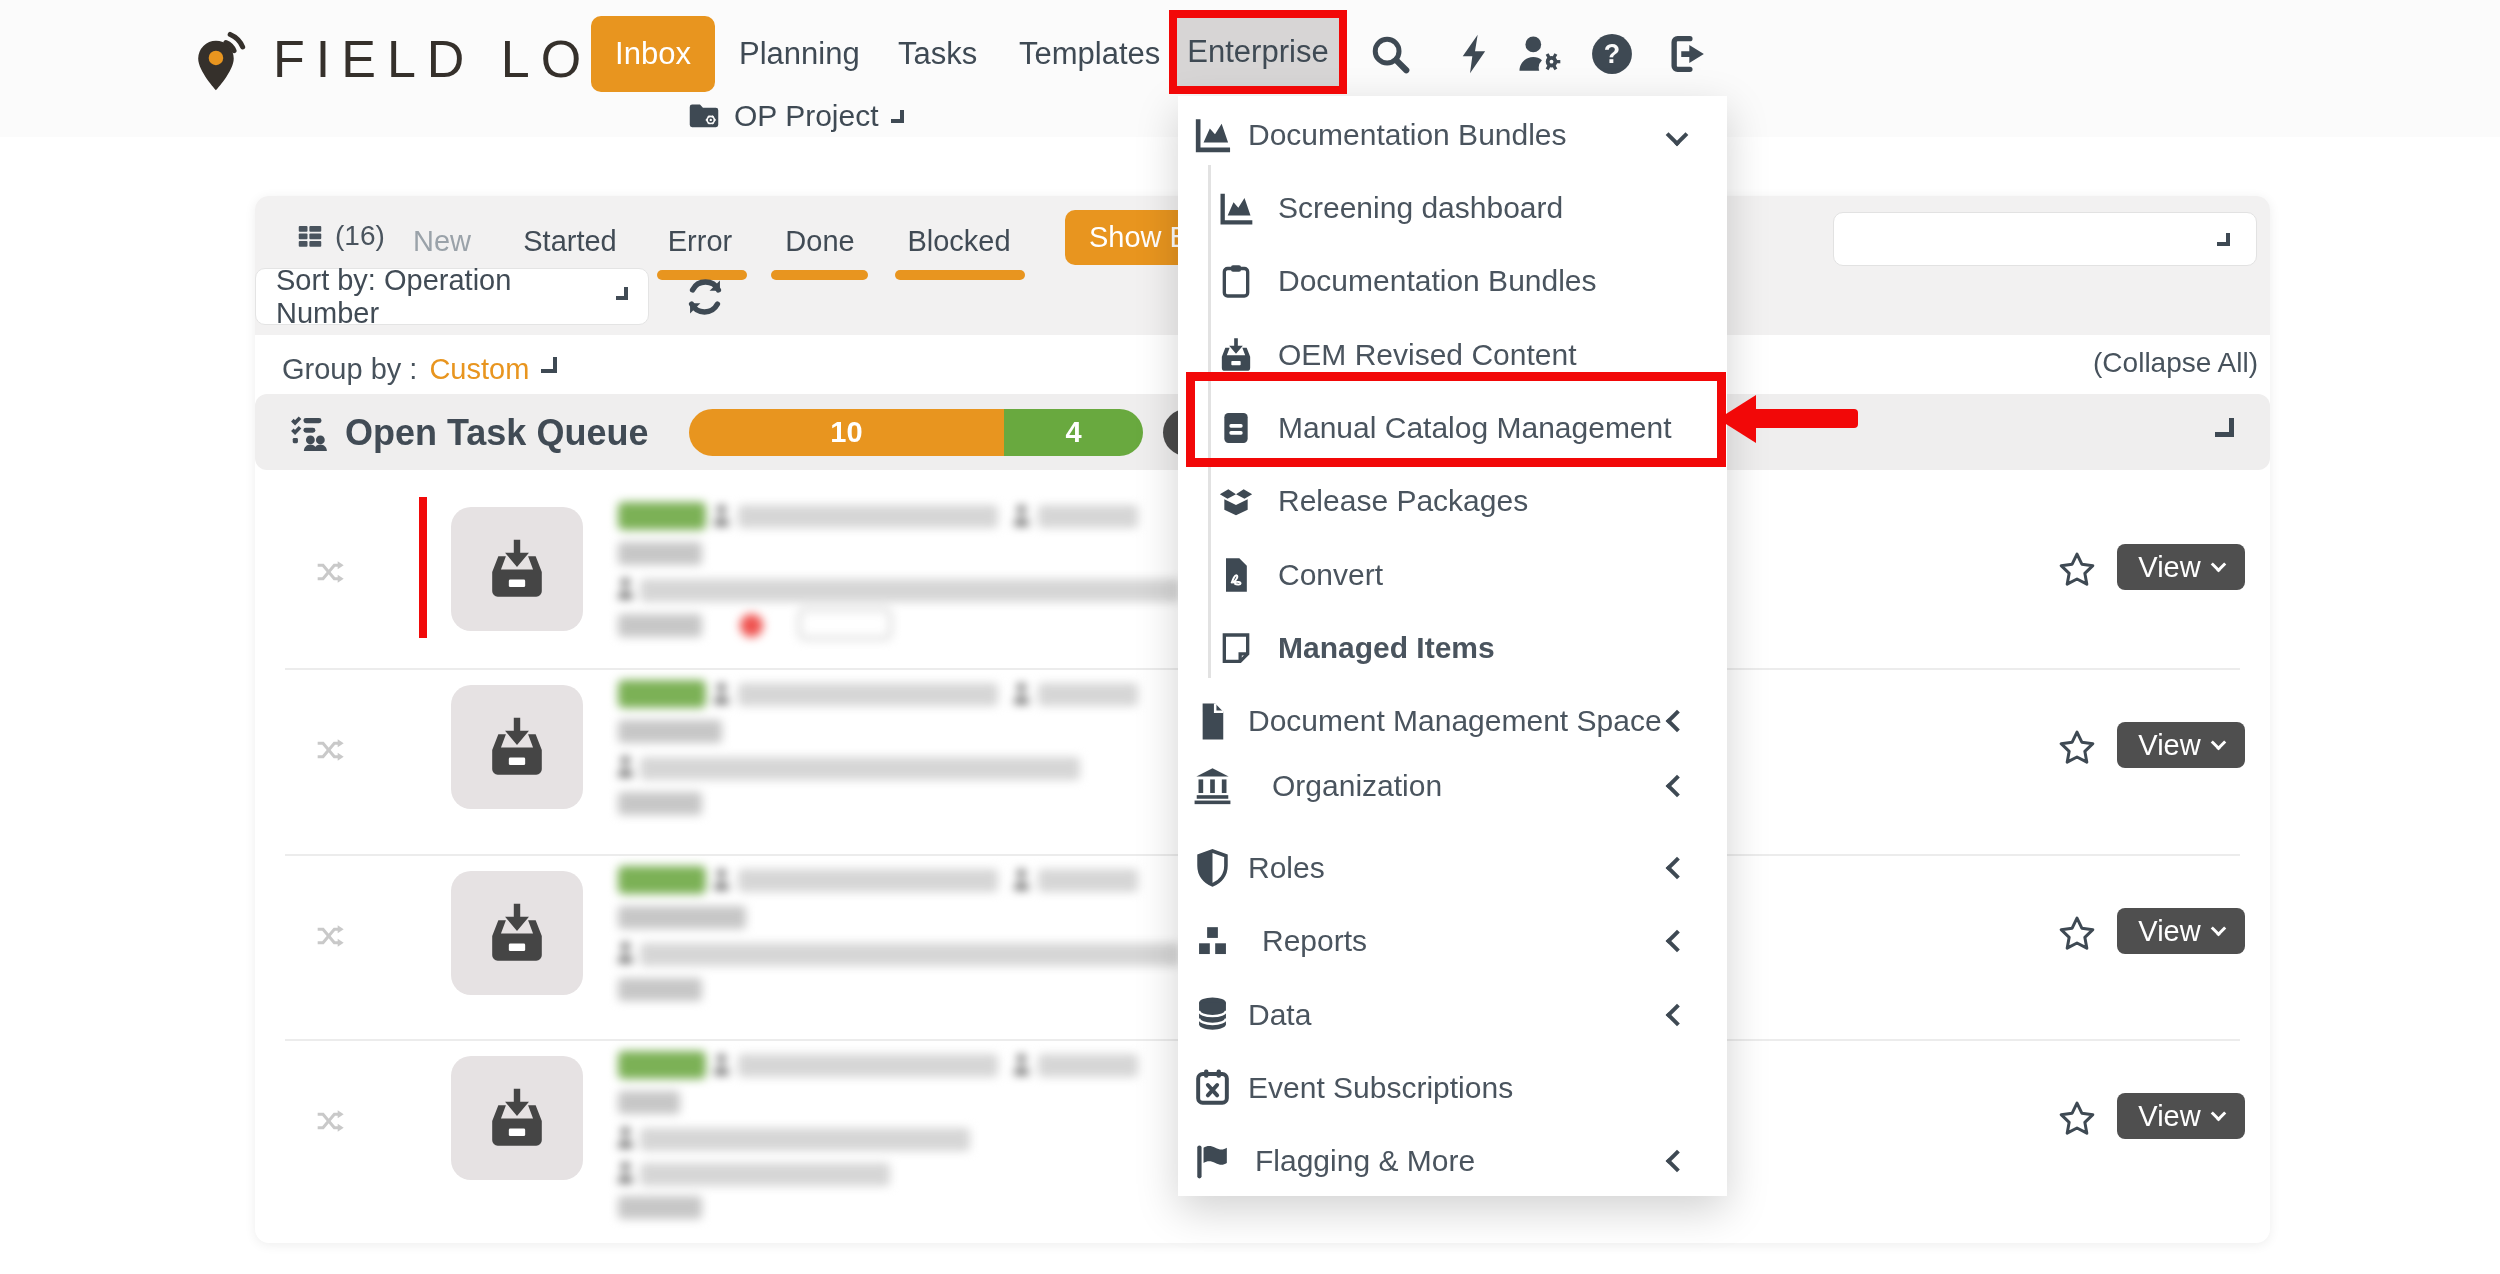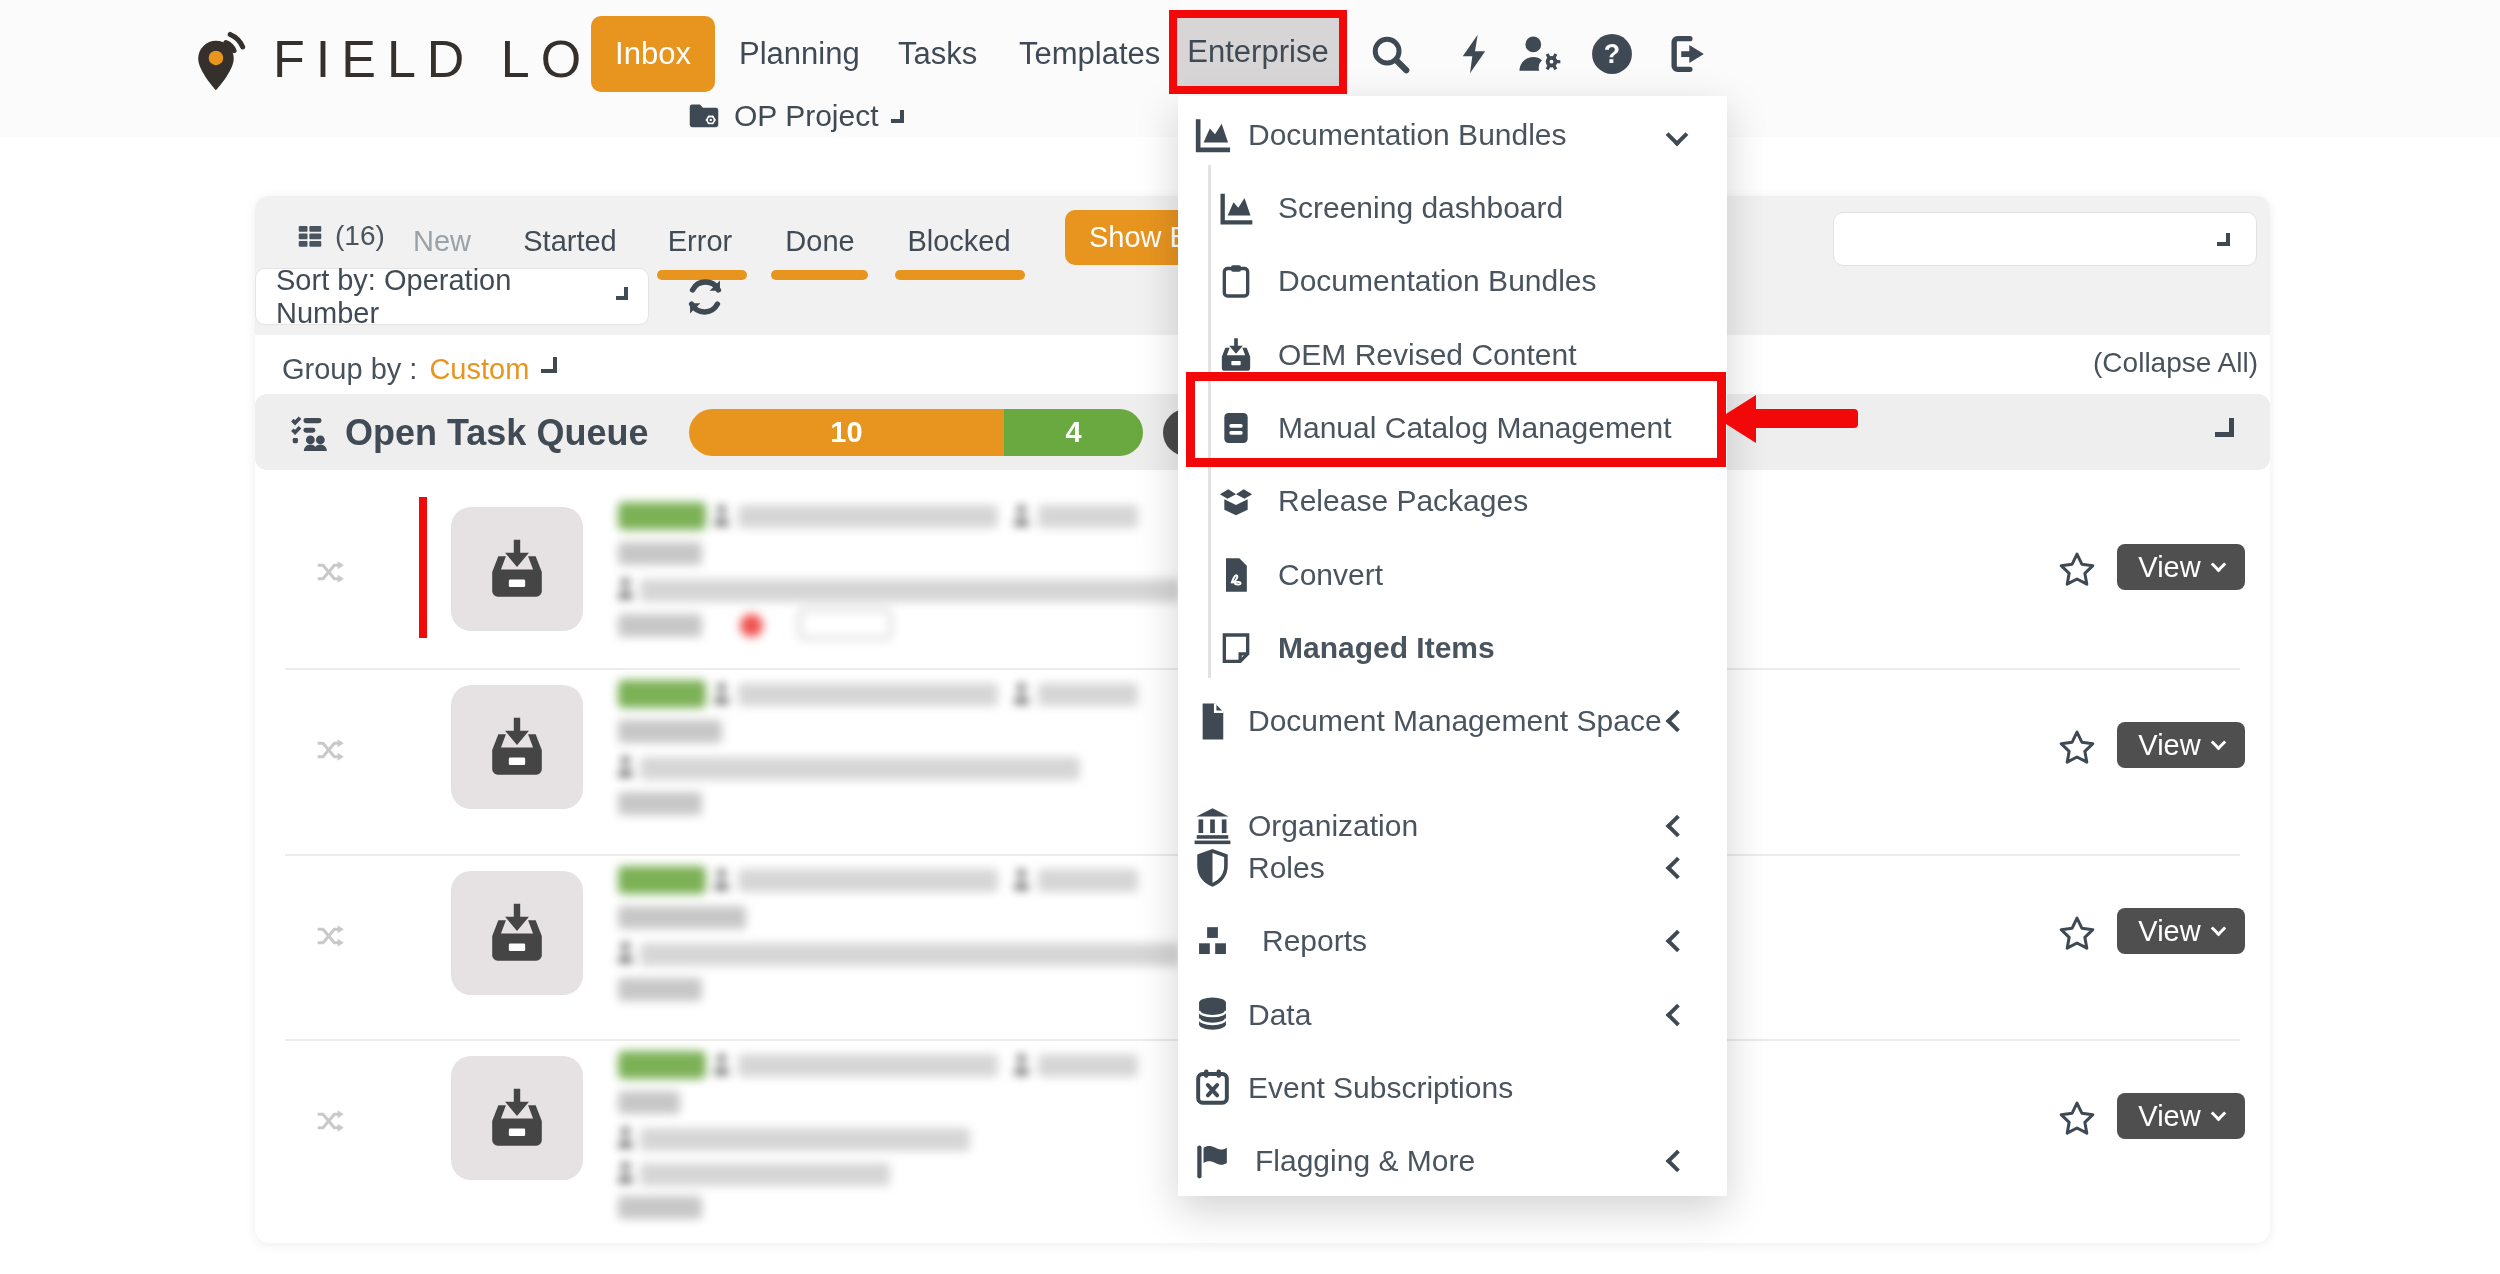--- a/index.html
+++ b/index.html
@@ -585,21 +585,21 @@
     <div class="mi" style="top: 588.72px;">
       <div class="mi-ico icon" style="left: 13px; width: 43px; height: 43px;">
         <svg viewBox="0 0 24 24">
           <path fill="currentColor" d="M6.5 2h7L18 6.5V22H6.5z"></path>
           <path d="M13.5 2v4.5H18" stroke="#fff" stroke-width="1.4" fill="none"></path>
         </svg>
       </div>
       <div class="mi-label" style="margin-left: 70px;">Document Management Space</div>
       <div class="mi-chev chev md left"></div>
     </div>
-    <div class="mi" style="top: 693px;">
+    <div class="mi" style="top: 653px; padding-left: 24px;">
       <div class="mi-ico icon" style="left: 13px; width: 43px; height: 43px;">
         <svg viewBox="0 0 24 24">
           <path fill="currentColor" d="M12 2.4 21 7H3z"></path>
           <g fill="currentColor">
             <rect x="4.2" y="8.6" width="2.6" height="7.6"></rect>
             <rect x="10.7" y="8.6" width="2.6" height="7.6"></rect>
             <rect x="17.2" y="8.6" width="2.6" height="7.6"></rect>
             <rect x="3.2" y="17.4" width="17.6" height="2"></rect>
             <rect x="2" y="20.4" width="20" height="2"></rect>
           </g>

